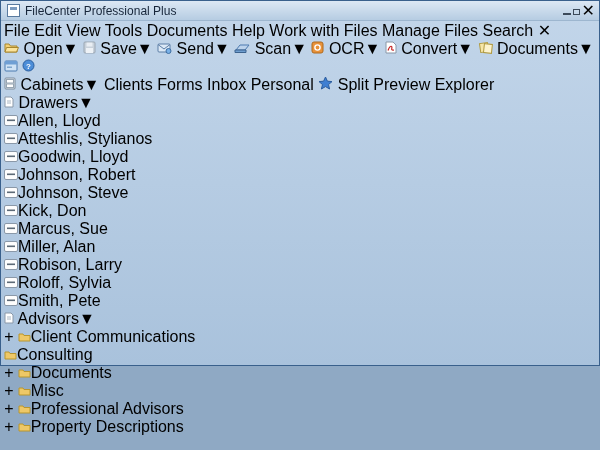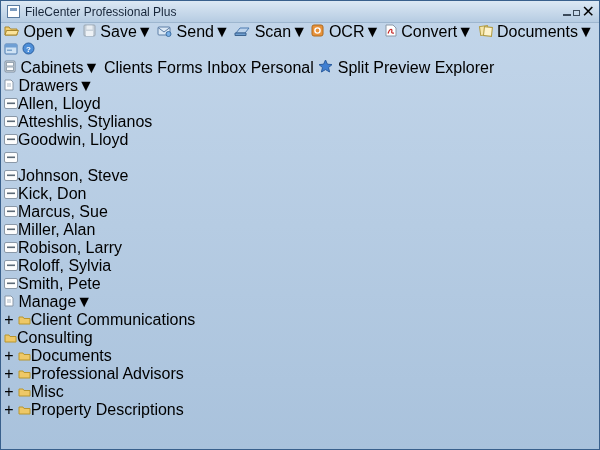--- a/index.html
+++ b/index.html
@@ -1,17 +1,17 @@
 <!DOCTYPE html>
 <html><head>
 <meta charset="utf-8">
 <style>
   * { box-sizing: border-box; margin: 0; padding: 0; }
   body { width: 600px; height: 450px; font-family: "Liberation Sans", sans-serif; background:#8fa9c4; }
-  .window { width:600px; height:450px; border:1px solid #39608c; background:linear-gradient(#c3d6ea,#a9c2dc);
+  .window { width:600px; height:366px; border:1px solid #39608c; background:linear-gradient(#c3d6ea,#a9c2dc);
             padding:0 3px 3px 3px; display:flex; flex-direction:column; position:relative; }
   
   .titlebar { height:22px; display:flex; align-items:center; padding:0 4px; margin:0 -3px;
               background:linear-gradient(#dce8f4,#b6cce2); border-bottom:1px solid #9db6cf; }
   .app-icon { width:13px; height:13px; border:1px solid #5a7ba0; background:#fff; margin:0 5px 0 2px; position:relative; }
   .app-icon::after{ content:""; position:absolute; left:2px; top:2px; right:2px; height:3px; background:#7d9cc0;}
   .title-text { font-size:12px; color:#17263a; }
   .winbtns { margin-left:auto; display:flex; gap:2px; }
   .wbtn { height:15px; border:1px solid #87310' }
   .wbtn, .wbtn-close { height:15px; border-radius:2px; font-size:9px; display:flex; align-items:center; justify-content:center; }
@@ -96,20 +96,34 @@
     <span class="title-text">FileCenter Professional Plus</span>
     <span class="winbtns">
       <span class="wbtn"><span class="glyph-min"></span></span>
       <span class="wbtn"><span class="glyph-box"></span></span>
       <span class="wbtn-close"><span>✕</span></span>
     </span>
   </div>
 
   <div class="app">
 
+    <div class="menu-row">
+      <span class="menu-item">File</span>
+      <span class="menu-item">Edit</span>
+      <span class="menu-item">View</span>
+      <span class="menu-item">Tools</span>
+      <span class="menu-item">Documents</span>
+      <span class="menu-item">Help</span>
+      <span class="mode-tabs">
+        <span class="mtab">Work with Files</span>
+        <span class="mtab active">Manage Files</span>
+        <span class="mtab">Search</span>
+        <span class="mtab-close">✕</span>
+      </span>
+    </div>
 
     <div class="toolbar">
       <span class="tbtn">
         <span class="ticon"><svg width="15" height="13">
               <path d="M1 3 L5 3 L6.5 5 L13 5 L13 11 L1 11 Z" fill="#f3cf72" stroke="#a8872e"></path>
               <path d="M2.5 6.5 L14.5 6.5 L12.5 11 L1 11 Z" fill="#fbe39b" stroke="#a8872e"></path>
             </svg></span>
         <span>Open</span><span class="caret">▼</span>
       </span>
       <span class="tbtn disabled">
@@ -216,21 +230,21 @@
                   <rect x="0.5" y="0.5" width="13" height="10" rx="1.5" fill="#fdfdfd" stroke="#8a98a8"></rect>
                   <rect x="3" y="4.5" width="8" height="1.6" fill="#5d6a77"></rect>
                 </svg></span><span>Atteshlis, Stylianos</span></div>
           <div class="drow"><span class="ticon"><svg width="14" height="11">
                   <rect x="0.5" y="0.5" width="13" height="10" rx="1.5" fill="#fdfdfd" stroke="#8a98a8"></rect>
                   <rect x="3" y="4.5" width="8" height="1.6" fill="#5d6a77"></rect>
                 </svg></span><span>Goodwin, Lloyd</span></div>
           <div class="drow"><span class="ticon"><svg width="14" height="11">
                   <rect x="0.5" y="0.5" width="13" height="10" rx="1.5" fill="#fdfdfd" stroke="#8a98a8"></rect>
                   <rect x="3" y="4.5" width="8" height="1.6" fill="#5d6a77"></rect>
-                </svg></span></div>
+                </svg></span><span>Johnson, Robert</span></div>
           <div class="drow"><span class="ticon"><svg width="14" height="11">
                   <rect x="0.5" y="0.5" width="13" height="10" rx="1.5" fill="#fdfdfd" stroke="#8a98a8"></rect>
                   <rect x="3" y="4.5" width="8" height="1.6" fill="#5d6a77"></rect>
                 </svg></span><span>Johnson, Steve</span></div>
           <div class="drow"><span class="ticon"><svg width="14" height="11">
                   <rect x="0.5" y="0.5" width="13" height="10" rx="1.5" fill="#fdfdfd" stroke="#8a98a8"></rect>
                   <rect x="3" y="4.5" width="8" height="1.6" fill="#5d6a77"></rect>
                 </svg></span><span>Kick, Don</span></div>
           <div class="drow"><span class="ticon"><svg width="14" height="11">
                   <rect x="0.5" y="0.5" width="13" height="10" rx="1.5" fill="#fdfdfd" stroke="#8a98a8"></rect>
@@ -255,21 +269,21 @@
         </div>
       </div>
 
       <div class="panel p-folders">
         <div class="panel-hd">
           <span class="ticon"><svg width="10" height="12">
                 <path d="M1 1 L7 1 L9 3 L9 11 L1 11 Z" fill="#fff" stroke="#8a98a8"></path>
                 <line x1="3" y1="5" x2="7" y2="5" stroke="#aab6c2"></line>
                 <line x1="3" y1="7" x2="7" y2="7" stroke="#aab6c2"></line>
               </svg></span>
-          <span>Manage</span><span class="caret">▼</span>
+          <span>Advisors</span><span class="caret">▼</span>
         </div>
         <div class="panel-body tree">
           <div class="trow">
             <span class="texp"><i>+</i></span>
             <span class="tbody"><span class="ticon"><svg width="13" height="10">
                     <path d="M1 2 L5 2 L6 3.5 L12 3.5 L12 9 L1 9 Z" fill="#eec867" stroke="#b8962f"></path>
                   </svg></span><span class="tlabel">Client Communications</span></span>
           </div>
           <div class="trow">
             <span class="texp none"></span>
@@ -280,27 +294,27 @@
           <div class="trow">
             <span class="texp"><i>+</i></span>
             <span class="tbody"><span class="ticon"><svg width="13" height="10">
                     <path d="M1 2 L5 2 L6 3.5 L12 3.5 L12 9 L1 9 Z" fill="#eec867" stroke="#b8962f"></path>
                   </svg></span><span class="tlabel">Documents</span></span>
           </div>
           <div class="trow">
             <span class="texp"><i>+</i></span>
             <span class="tbody"><span class="ticon"><svg width="13" height="10">
                     <path d="M1 2 L5 2 L6 3.5 L12 3.5 L12 9 L1 9 Z" fill="#eec867" stroke="#b8962f"></path>
+                  </svg></span><span class="tlabel">Misc</span></span>
+          </div>
+          <div class="trow">
+            <span class="texp"><i>+</i></span>
+            <span class="tbody"><span class="ticon"><svg width="13" height="10">
+                    <path d="M1 2 L5 2 L6 3.5 L12 3.5 L12 9 L1 9 Z" fill="#eec867" stroke="#b8962f"></path>
                   </svg></span><span class="tlabel">Professional Advisors</span></span>
-          </div>
-          <div class="trow">
-            <span class="texp"><i>+</i></span>
-            <span class="tbody"><span class="ticon"><svg width="13" height="10">
-                    <path d="M1 2 L5 2 L6 3.5 L12 3.5 L12 9 L1 9 Z" fill="#eec867" stroke="#b8962f"></path>
-                  </svg></span><span class="tlabel">Misc</span></span>
           </div>
           <div class="trow">
             <span class="texp"><i>+</i></span>
             <span class="tbody"><span class="ticon"><svg width="13" height="10">
                     <path d="M1 2 L5 2 L6 3.5 L12 3.5 L12 9 L1 9 Z" fill="#eec867" stroke="#b8962f"></path>
                   </svg></span><span class="tlabel">Property Descriptions</span></span>
           </div>
 
         </div>
       </div>

